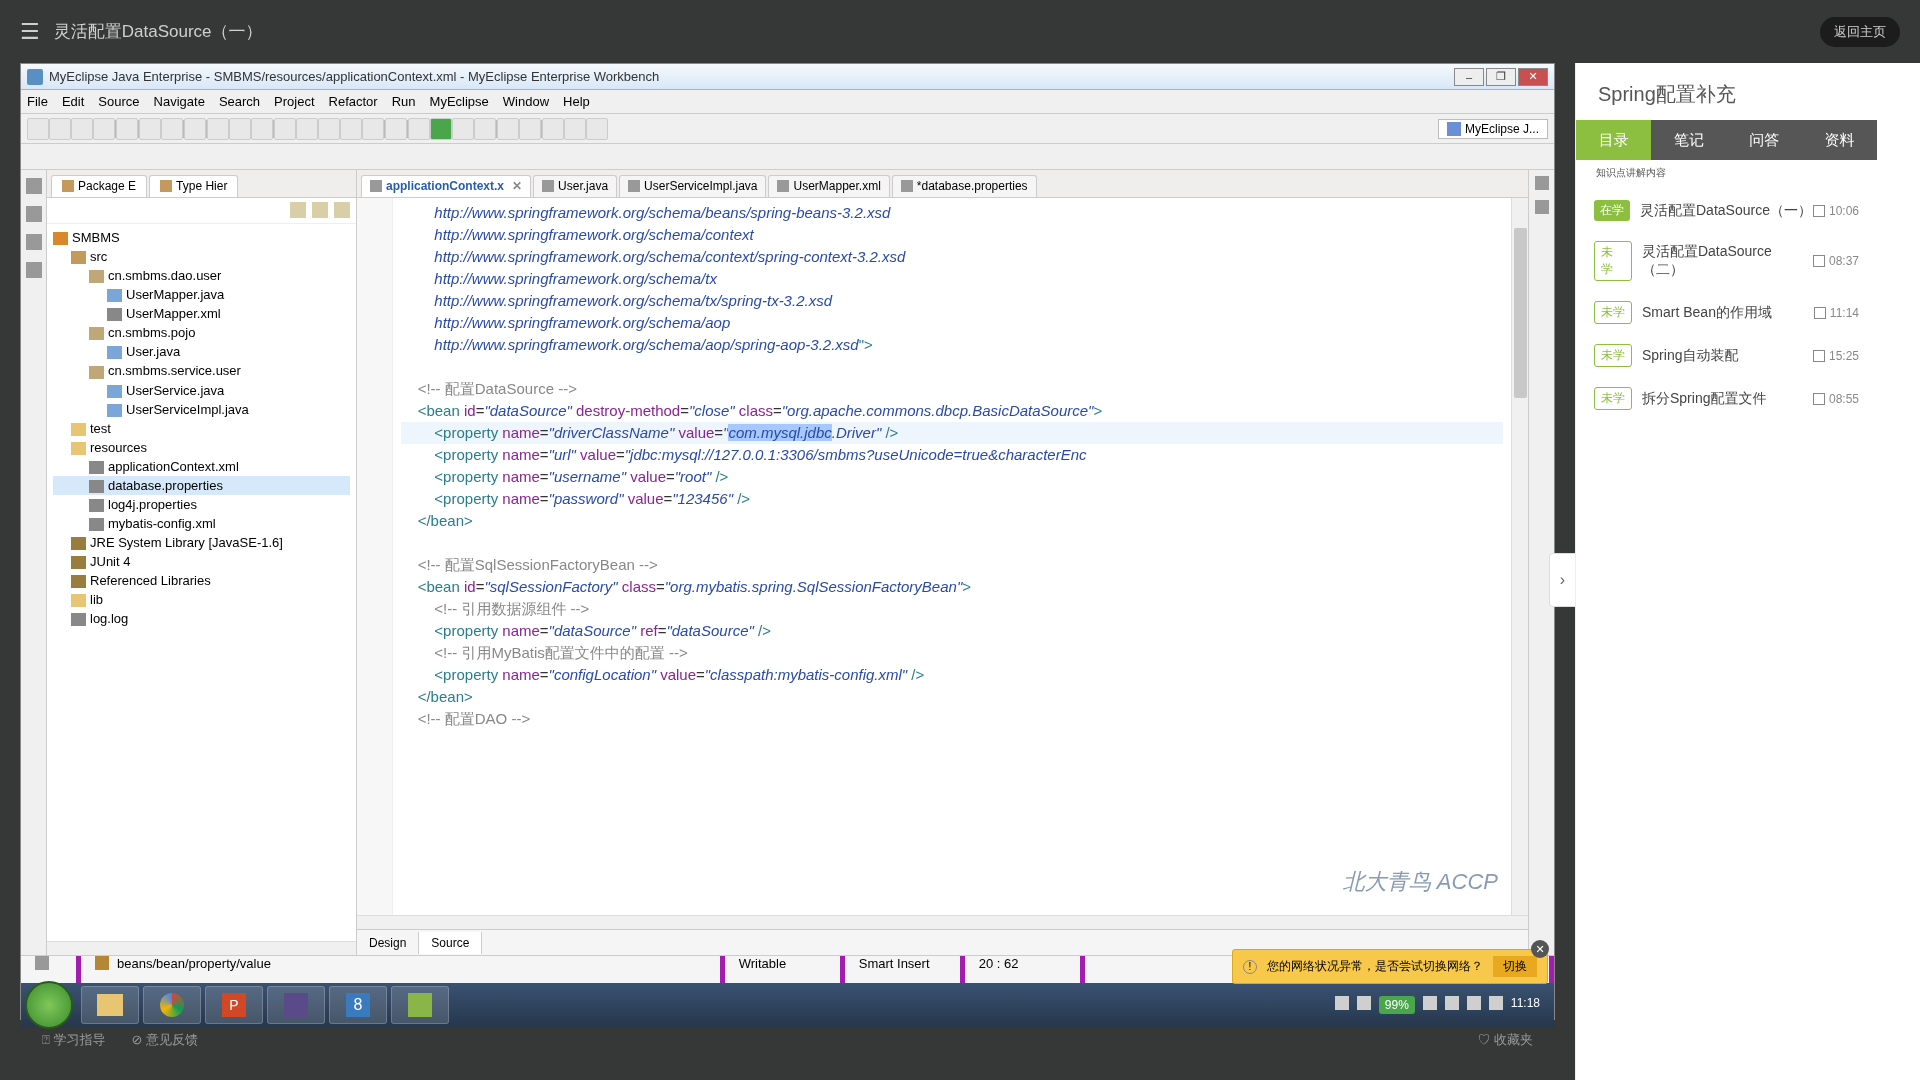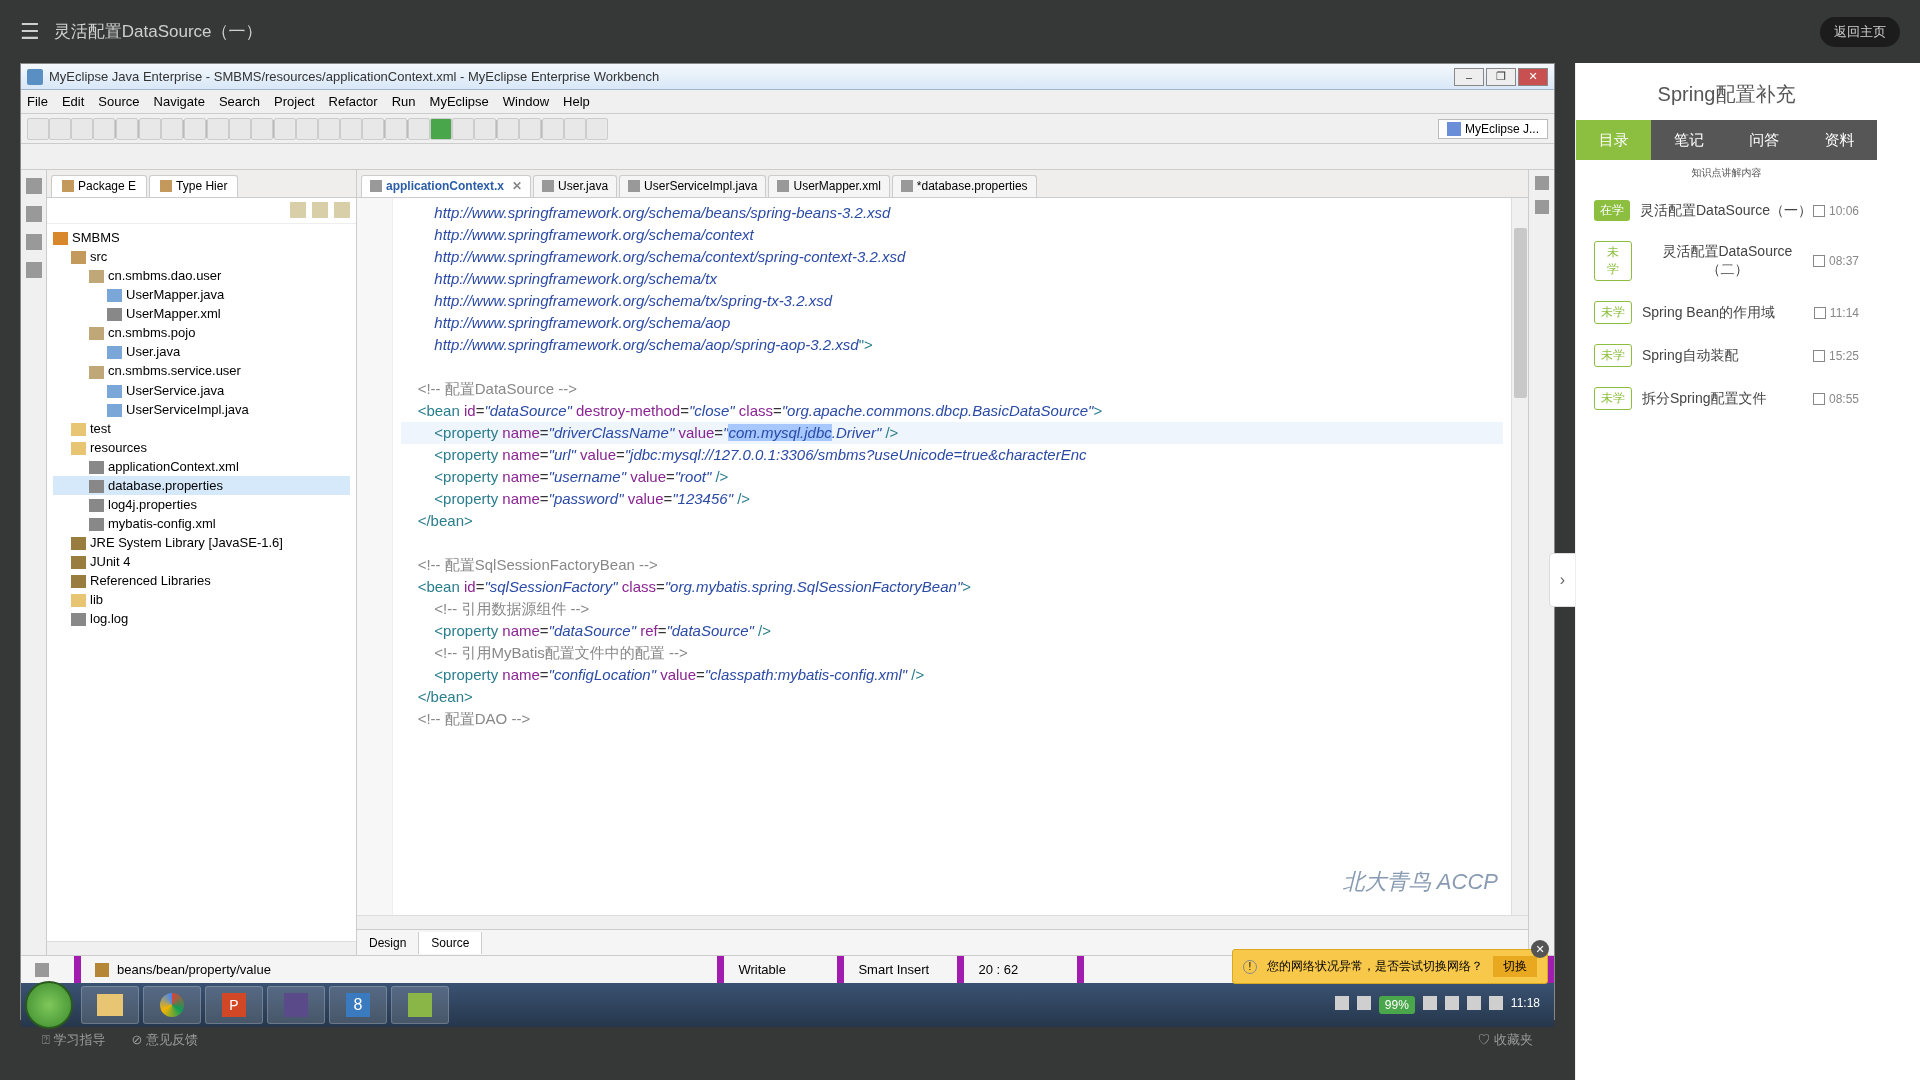--- a/index.html
+++ b/index.html
@@ -74,34 +74,34 @@
 .c-val { color: #2a4aa5; font-style: italic; }
 .c-cmt { color: #888888; }
 .c-sel { background: #a6c8ff; }
 .c-line-hl { background: #eef5fd; display: inline-block; width: 100%; }
 .code-line { height: 22px; }
 .editor-bottom-tabs { height: 26px; border-top: 1px solid #ccc; display: flex; align-items: center; background: #f5f5f5; font-size: 12px; }
 .ebt { padding: 4px 12px; border-right: 1px solid #ccc; }
 .ebt.active { background: #fff; }
 
 .status-bar { height: 28px; border-top: 1px solid #ccc; background: #f5f5f5; display: flex; align-items: center; font-size: 13px; }
-.status-cell { padding: 0 14px; border-right: 7px solid #a21caf; height: 100%; display: flex; align-items: center; }
+.status-cell { padding: 0 14px; border-right: 5px solid #a21caf; height: 100%; display: flex; align-items: flex-start; }
 .breadcrumb-icon { width: 14px; height: 14px; background: #b58636; margin-right: 8px; }
 
 .taskbar { height: 44px; background: linear-gradient(#3a5272,#26374c); display: flex; align-items: center; padding: 0 4px; gap: 4px; position: relative; }
 .tb-btn { width: 58px; height: 38px; background: rgba(255,255,255,0.15); border: 1px solid rgba(255,255,255,0.2); border-radius: 3px; display: flex; align-items: center; justify-content: center; }
 .start-orb { width: 48px; height: 48px; border-radius: 50%; background: radial-gradient(#7fc85a,#3a8a2e); border: 2px solid #2a5a1e; margin-right: 4px; }
 .tray { margin-left: auto; display: flex; align-items: flex-start; color: #fff; gap: 8px; font-size: 12px; padding-right: 10px; }
 .tray-icon { width: 14px; height: 14px; background: #cfcfcf; }
 .notif-banner { position: absolute; right: 6px; top: -34px; background: #f8c84a; border: 1px solid #d8a820; padding: 6px 10px; font-size: 12px; display: flex; align-items: center; gap: 10px; border-radius: 3px; }
 .notif-close { position: absolute; right: -2px; top: -10px; width: 18px; height: 18px; border-radius: 50%; background: #555; color: #fff; font-size: 11px; display: flex; align-items: center; justify-content: center; }
 .notif-switch { background: #e8a820; padding: 2px 10px; }
 .watermark { position: absolute; right: 30px; bottom: 58px; color: #748aa5; font-size: 22px; font-style: italic; opacity: 0.85; }
 
-.sidebar-right { width: 302px; background: #fff; display: flex; flex-direction: column; border-left: 1px solid #eee; text-align: center; }
+.sidebar-right { width: 302px; background: #fff; display: flex; flex-direction: column; border-left: 1px solid #eee; }
 .sidebar-title { font-size: 20px; padding: 18px 22px 12px; color: #555; }
 .side-tabs { display: flex; height: 40px; }
 .stab { flex: 1; display: flex; align-items: center; justify-content: center; background: #8cbf3f; color: #fff; font-size: 15px; cursor: pointer; }
 .stab.inactive { background: #565656; }
 .activity-head { display: flex; align-items: center; justify-content: space-between; padding: 18px 20px 12px; }
 .activity-head .at { font-size: 16px; color: #444; }
 .skip-btn { background: #e85a4f; color: #fff; font-size: 13px; padding: 5px 12px; border-radius: 3px; }
 .sub-head { font-size: 10px; color: #555; padding: 6px 20px 10px; }
 .lessons { padding: 0 14px; }
 .lesson { display: flex; align-items: center; padding: 10px 4px; font-size: 14px; color: #444; }
@@ -370,21 +370,21 @@
           <span>灵活配置DataSource（一）</span>
           <span class="dur"><span class="dicon"></span>10:06</span>
         </div>
         <div class="lesson">
           <span class="badge todo">未学</span>
           <span>灵活配置DataSource（二）</span>
           <span class="dur"><span class="dicon"></span>08:37</span>
         </div>
         <div class="lesson">
           <span class="badge todo">未学</span>
-          <span>Spring Bean的作用域</span>
+          <span>Smart Bean的作用域</span>
           <span class="dur"><span class="dicon"></span>11:14</span>
         </div>
         <div class="lesson">
           <span class="badge todo">未学</span>
           <span>Spring自动装配</span>
           <span class="dur"><span class="dicon"></span>15:25</span>
         </div>
         <div class="lesson">
           <span class="badge todo">未学</span>
           <span>拆分Spring配置文件</span>

